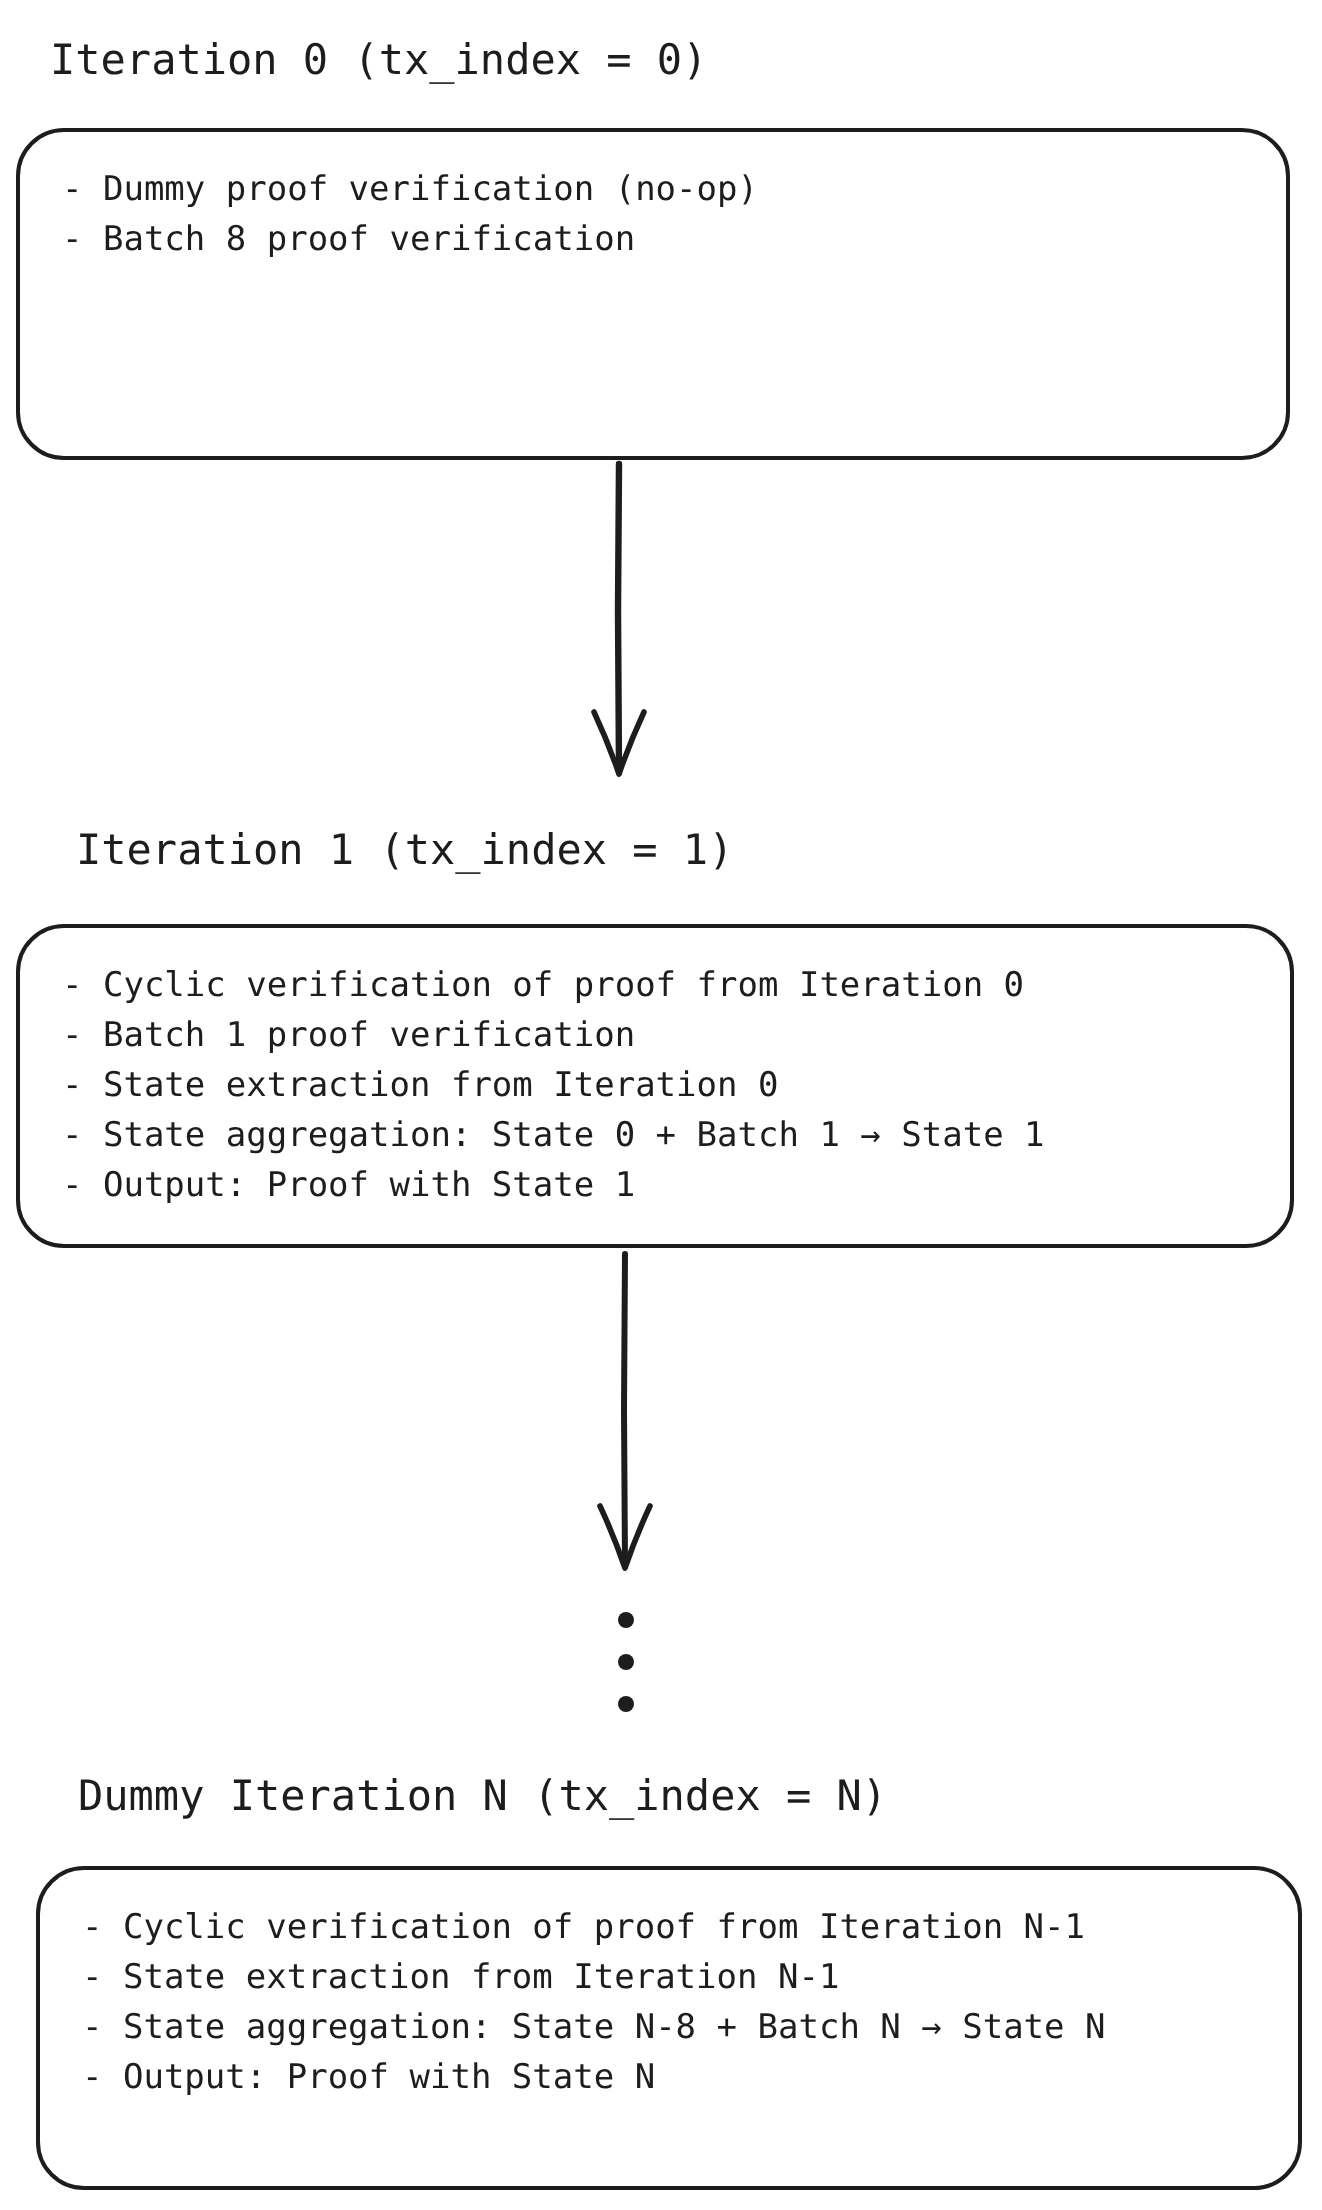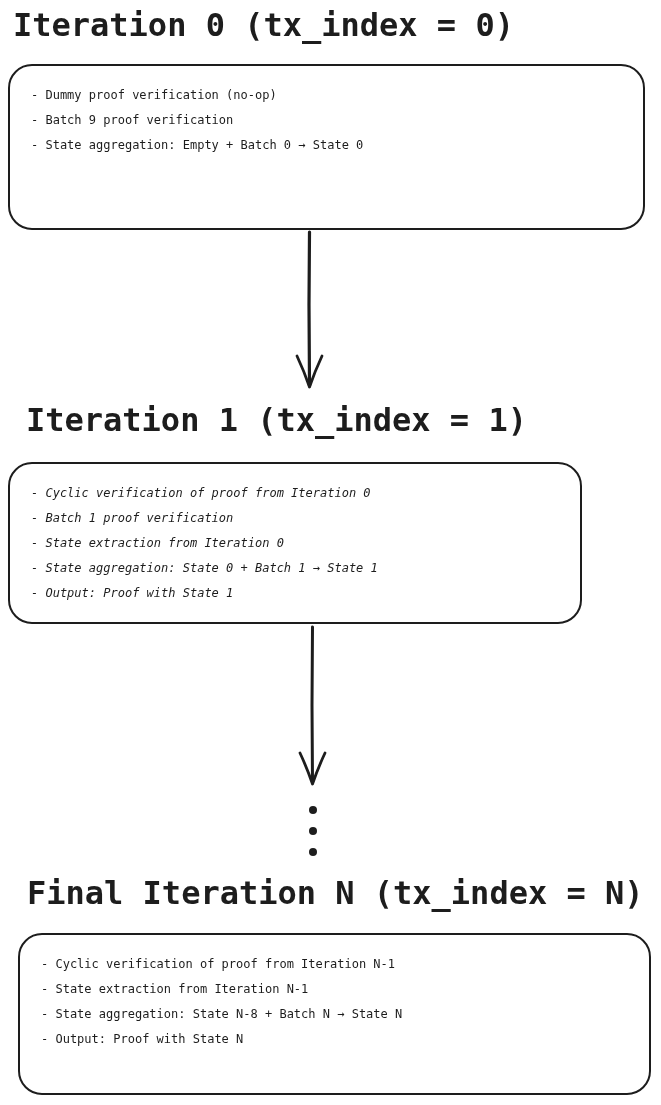--- a/index.html
+++ b/index.html
@@ -11,43 +11,43 @@
     position: relative;
     width: 661px;
     height: 1105px;
     background: #ffffff;
     font-family: "DejaVu Sans Mono", "Liberation Mono", monospace;
     color: #1d1d1d;
     overflow: hidden;
   }
   .title {
     position: absolute;
-    margin: 0;
-    font-size: 32px;
-    font-weight: bold;
+    margin: 12px;
+    font-size: 21px;
+    font-weight: normal;
     letter-spacing: 0px;
     white-space: pre;
     color: #1d1d1d;
   }
   .t0 { left: 13px; top: 6px; }
   .t1 { left: 26px; top: 401px; }
   .t2 { left: 27px; top: 874px; }
   .box {
     position: absolute;
     box-sizing: border-box;
     border: 2.6px solid #1d1d1d;
     border-radius: 24px;
     background: #ffffff;
     padding: 17px 10px 0 21px;
   }
   .b0 { left: 8px;  top: 64px;  width: 637px; height: 166px; }
-  .b1 { left: 8px;  top: 462px; width: 574px; height: 162px; font-style: italic; }
+  .b1 { left: 8px;  top: 462px; width: 639px; height: 162px; }
   .b2 { left: 18px; top: 933px; width: 633px; height: 162px; }
   .item {
-    font-size: 12px;
+    font-size: 17px;
     line-height: 25px;
     white-space: pre;
     color: #1d1d1d;
   }
   .arrow {
     position: absolute;
     display: block;
   }
   .a0 { left: 292px; top: 230px; }
   .a1 { left: 295px; top: 625px; }
@@ -70,22 +70,21 @@
   }
 </style>
 </head>
 <body>
 
 <div class="canvas">
 
   <h2 class="title t0">Iteration 0 (tx_index = 0)</h2>
   <div class="box b0">
     <div class="item">- Dummy proof verification (no-op)</div>
-    <div class="item">- Batch 9 proof verification</div>
-    <div class="item">- State aggregation: Empty + Batch 0 → State 0</div>
+    <div class="item">- Batch 8 proof verification</div>
   </div>
 
   <svg class="arrow a0" width="36" height="160" viewBox="0 0 36 160">
     <path d="M17.5 2 L17 75 L17.5 156" fill="none" stroke="#1d1d1d" stroke-width="3.2" stroke-linecap="round"></path>
     <path d="M5 126 Q12 141 17.5 157 Q23 141 30 126" fill="none" stroke="#1d1d1d" stroke-width="2.8" stroke-linecap="round" stroke-linejoin="round"></path>
   </svg>
 
   <h2 class="title t1">Iteration 1 (tx_index = 1)</h2>
   <div class="box b1">
     <div class="item">- Cyclic verification of proof from Iteration 0</div>
@@ -99,21 +98,21 @@
     <path d="M17.5 2 L17 80 L17.5 158" fill="none" stroke="#1d1d1d" stroke-width="3" stroke-linecap="round"></path>
     <path d="M5 128 Q12 143 17.5 159 Q23 143 30 128" fill="none" stroke="#1d1d1d" stroke-width="2.8" stroke-linecap="round" stroke-linejoin="round"></path>
   </svg>
 
   <div class="dots">
     <span class="dot"></span>
     <span class="dot"></span>
     <span class="dot"></span>
   </div>
 
-  <h2 class="title t2">Final Iteration N (tx_index = N)</h2>
+  <h2 class="title t2">Dummy Iteration N (tx_index = N)</h2>
   <div class="box b2">
     <div class="item">- Cyclic verification of proof from Iteration N-1</div>
     <div class="item">- State extraction from Iteration N-1</div>
     <div class="item">- State aggregation: State N-8 + Batch N → State N</div>
     <div class="item">- Output: Proof with State N</div>
   </div>
 
 </div>
 
 </body></html>

